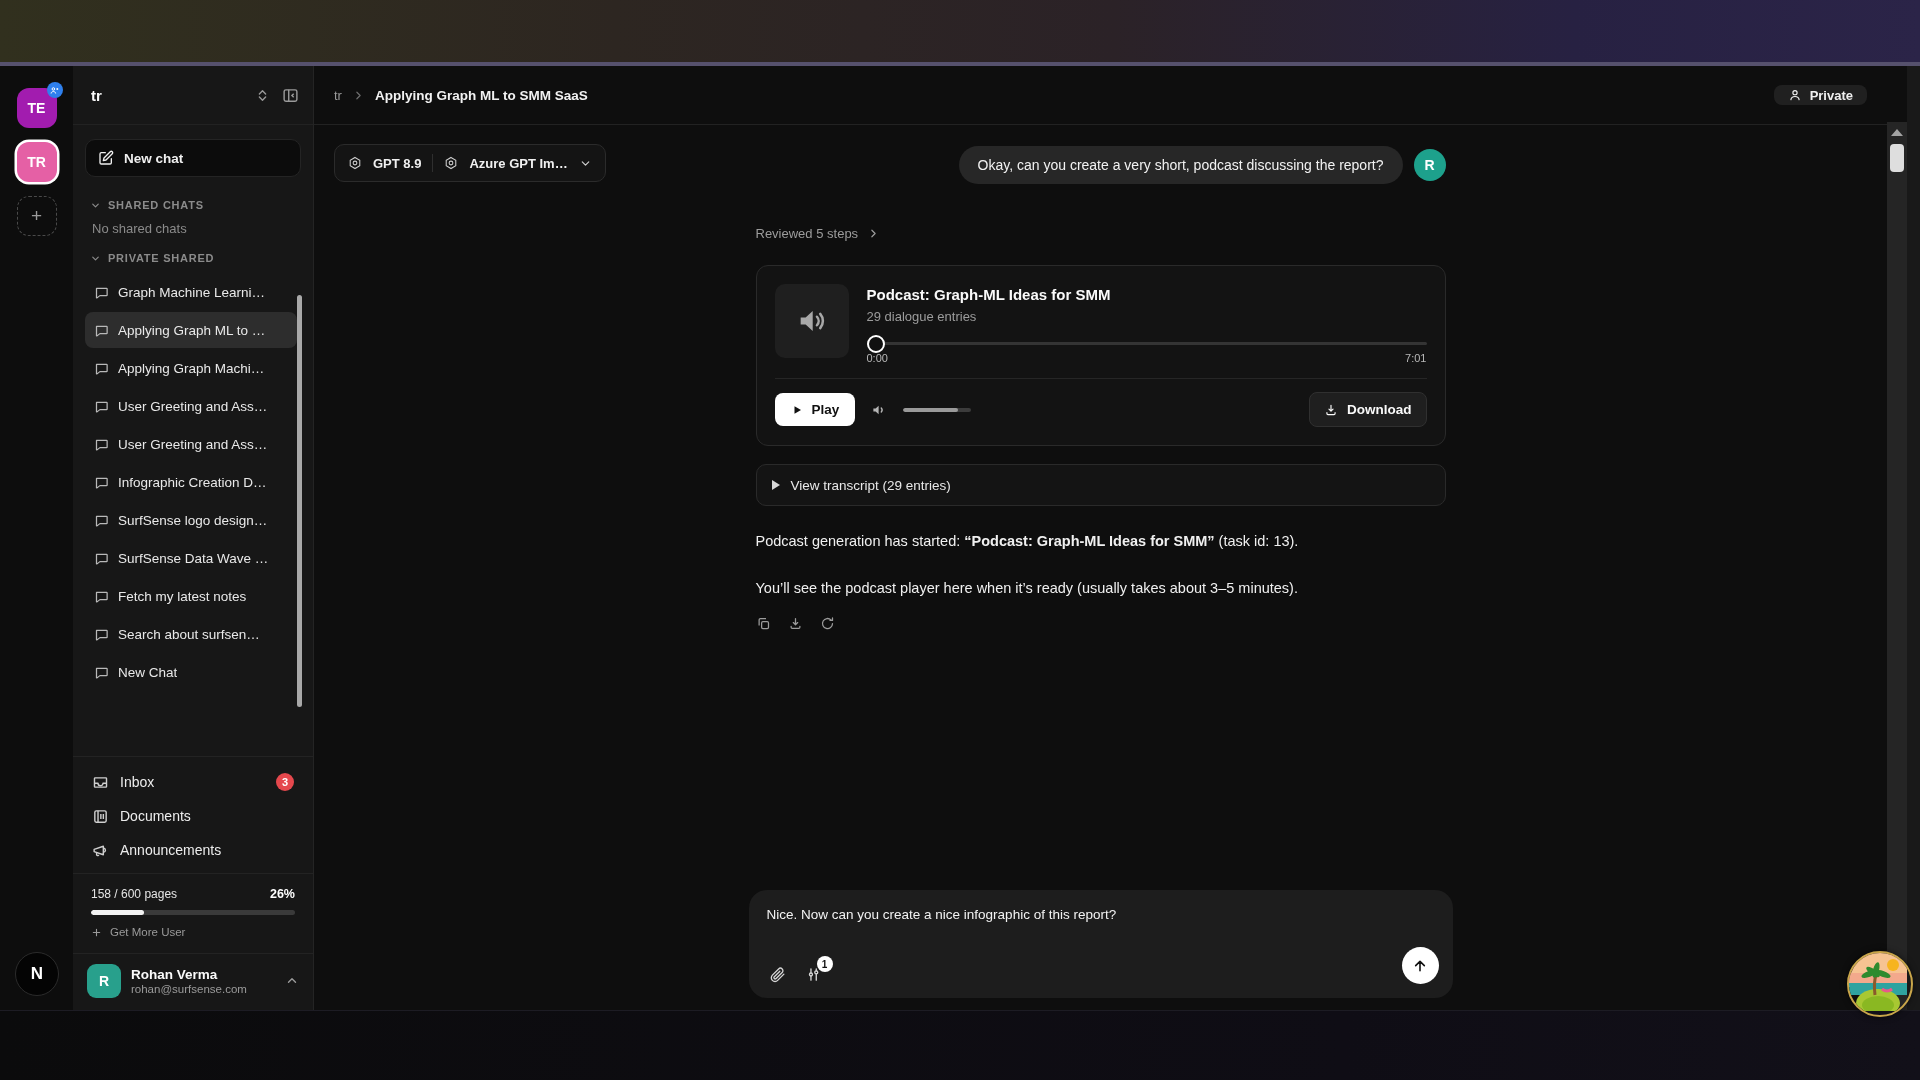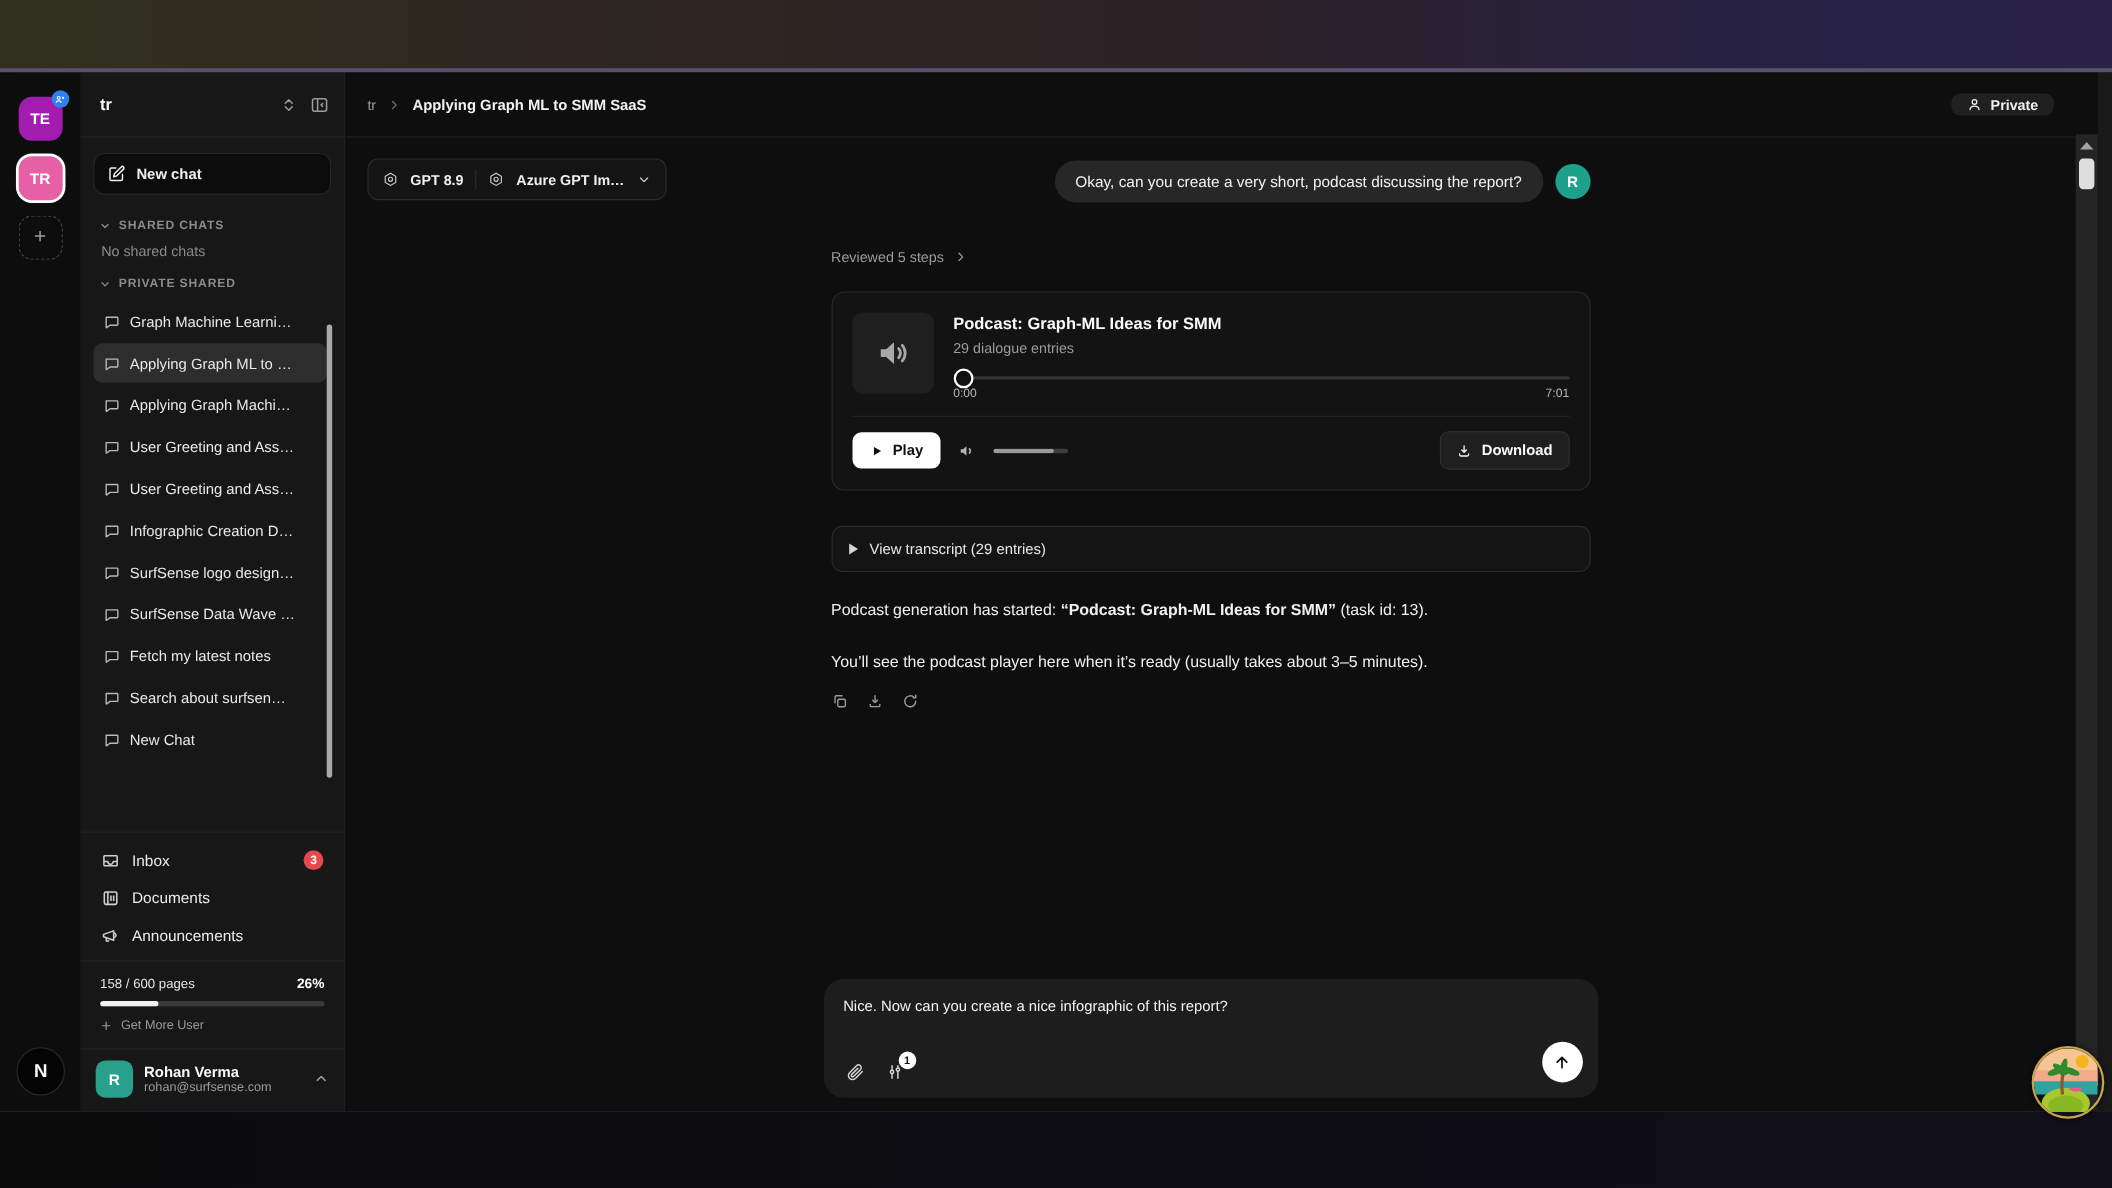--- a/index.html
+++ b/index.html
@@ -116,21 +116,21 @@
   .pcontrols{display:flex;align-items:center;gap:15px;}
   .play-btn{background:#fff;color:#111;border-radius:8px;height:33px;padding:0 16px;display:flex;
     align-items:center;gap:9px;font-weight:700;font-size:13.5px;cursor:pointer;}
   .vol-ic{color:#b5b5b5;cursor:pointer;}
   .vol-track{width:68px;height:4px;border-radius:2px;background:#3c3c3c;overflow:hidden;cursor:pointer;}
   .vol-fill{height:100%;background:#9a9a9a;border-radius:2px;}
   .dl-btn{margin-left:auto;background:#1f1f1f;border:1px solid #303030;border-radius:8px;height:33px;
     padding:0 14px;display:flex;align-items:center;gap:9px;font-weight:700;font-size:13.5px;
     color:#fafafa;cursor:pointer;}
 
-  .transcript{margin-top:32px;border:1px solid #2a2a2a;background:#141414;border-radius:10px;height:40px;
+  .transcript{margin-top:18px;border:1px solid #2a2a2a;background:#141414;border-radius:10px;height:40px;
     display:flex;align-items:center;gap:11px;padding:0 15px;font-size:13.5px;color:#e8e8e8;cursor:pointer;}
   .tri{width:0;height:0;border-left:8px solid #d8d8d8;border-top:5px solid transparent;
     border-bottom:5px solid transparent;}
 
   .msg{margin-top:25px;font-size:14.5px;line-height:1.5;color:#f0f0f0;}
   .msg b{font-weight:700;}
   .actions{margin-top:16px;display:flex;gap:17px;color:#9c9c9c;}
   .actions .act{cursor:pointer;}
 
   .composer{position:absolute;left:50%;transform:translateX(-50%);bottom:12px;width:704px;height:108px;

